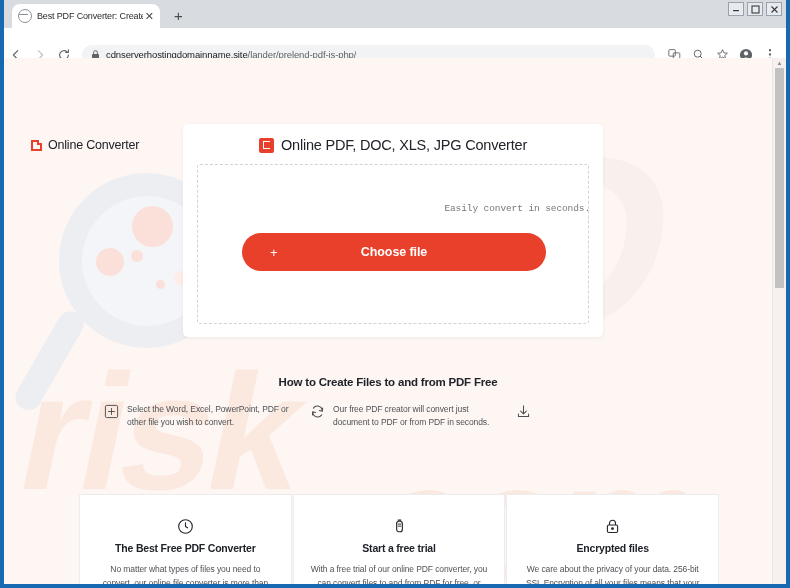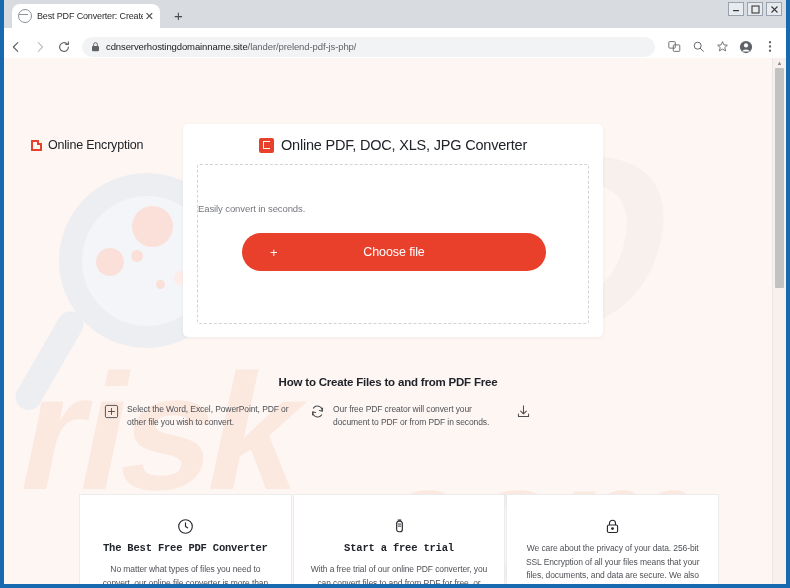--- a/index.html
+++ b/index.html
@@ -105,21 +105,21 @@
     justify-content: center;
     font-size: 8px;
     color: #3a3a3a;
     cursor: pointer;
     box-sizing: border-box;
   }
 
   
   #toolbar {
     position: absolute;
-    left: 0; top: 28px;
+    left: 0; top: 36px;
     width: 782px; height: 38px;
     background: #ffffff;
     display: flex;
     align-items: center;
     border-bottom: 1px solid #dadce0;
     box-sizing: border-box;
   }
   .navbtn {
     width: 24px; height: 24px;
     display: flex;
@@ -334,24 +334,25 @@
     left: 14px; top: 40px;
     width: 392px; height: 160px;
     border: 1px dashed #cfd2d6;
     border-radius: 3px;
     box-sizing: border-box;
   }
   #dz-sub {
     position: absolute;
     left: 0; top: 38px;
     width: 392px;
-    text-align: left;
+    text-align: right;
     font-size: 9.5px;
     color: #74777d;
     letter-spacing: -0.1px;
+    font-family: Liberation Mono, monospace;
   }
   #choose-file-btn {
     position: absolute;
     left: 44px; top: 68px;
     width: 304px; height: 38px;
     background: #e8402a;
     border-radius: 20px;
     border: none;
     display: flex;
     align-items: center;
@@ -363,21 +364,21 @@
     left: 28px;
     color: #ffffff;
     font-size: 13px;
     line-height: 1;
   }
   #cf-label {
     width: 100%;
     text-align: center;
     color: #ffffff;
     font-size: 12.5px;
-    font-weight: normal;
+    font-weight: bold;
     letter-spacing: -0.1px;
   }
 
   
   #howto-title {
     position: absolute;
     left: 0; top: 318px;
     width: 768px;
     text-align: center;
     font-size: 11.5px;
@@ -438,21 +439,20 @@
     justify-content: center;
     color: #23262b;
     margin-bottom: 6px;
   }
   .card-title {
     font-size: 10.5px;
     font-weight: bold;
     color: #20232a;
     margin-bottom: 9px;
     letter-spacing: -0.2px;
-    font-family: Liberation Mono, monospace;
   }
   .card-body {
     font-size: 8.5px;
     line-height: 1.6;
     color: #4f5257;
     letter-spacing: -0.1px;
   }
 
   
   #scrollbar {
@@ -585,21 +585,21 @@
         <div class="bg-dot" id="bg-dot1"></div>
         <div class="bg-dot" id="bg-dot2"></div>
         <div class="bg-dot" id="bg-dot3"></div>
         <div class="bg-dot" id="bg-dot4"></div>
         <div class="bg-dot" id="bg-dot5"></div>
         <div id="watermark-risk">risk</div>
         <div id="watermark-com">com</div>
 
         <div id="brand">
           <span id="brand-mark"></span>
-          <span id="brand-text">Online Encryption</span>
+          <span id="brand-text">Online Converter</span>
         </div>
 
         <div id="hero-card">
           <div id="hero-title-row">
             <span id="hero-logo"></span>
             <span id="hero-title">Online PDF, DOC, XLS, JPG Converter</span>
           </div>
           <div id="dropzone">
             <div id="dz-sub">Easily convert in seconds.</div>
             <div id="choose-file-btn">
@@ -622,21 +622,21 @@
           </div>
           <div class="step">
             <span class="step-icon">
               <svg width="15" height="15" viewBox="0 0 16 16">
                   <path d="M13 7.2 A5.2 5.2 0 0 0 3.6 4.4" fill="none" stroke="#4a4d52" stroke-width="1.1" stroke-linecap="round"></path>
                   <path d="M3 8.8 A5.2 5.2 0 0 0 12.4 11.6" fill="none" stroke="#4a4d52" stroke-width="1.1" stroke-linecap="round"></path>
                   <path d="M13.4 4.2 L13.2 7.6 L10 7" fill="none" stroke="#4a4d52" stroke-width="1.1" stroke-linecap="round" stroke-linejoin="round"></path>
                   <path d="M2.6 11.8 L2.8 8.4 L6 9" fill="none" stroke="#4a4d52" stroke-width="1.1" stroke-linecap="round" stroke-linejoin="round"></path>
                 </svg>
             </span>
-            <span class="step-text">Our free PDF creator will convert your document to PDF or from PDF in seconds.</span>
+            <span class="step-text">Our free PDF creator will convert just document to PDF or from PDF in seconds.</span>
           </div>
           <div class="step">
             <span class="step-icon">
               <svg width="15" height="15" viewBox="0 0 16 16">
                   <path d="M8 2 V10.4 M5 7.6 L8 10.6 L11 7.6" fill="none" stroke="#4a4d52" stroke-width="1.1" stroke-linecap="round" stroke-linejoin="round"></path>
                   <path d="M2.6 10.6 V13.4 H13.4 V10.6" fill="none" stroke="#4a4d52" stroke-width="1.1" stroke-linecap="round" stroke-linejoin="round"></path>
                 </svg>
             </span>
           </div>
         </div>
@@ -664,20 +664,21 @@
             <div class="card-body">With a free trial of our online PDF converter, you can convert files to and from PDF for free, or sign up for one of our memberships for limitless access to our file converter's full suite of tools. You also get unlimited file sizes as well as the ability to upload and convert several files</div>
           </div>
           <div class="card">
             <div class="card-icon">
               <svg width="17" height="17" viewBox="0 0 18 18">
                   <rect x="3.6" y="7.4" width="10.8" height="8" rx="1.6" fill="none" stroke="#23262b" stroke-width="1.2"></rect>
                   <path d="M5.8 7.4 V5.6 A3.2 3.2 0 0 1 12.2 5.6 V7.4" fill="none" stroke="#23262b" stroke-width="1.2"></path>
                   <circle cx="9" cy="11.2" r="1.5" fill="#23262b"></circle>
                 </svg>
             </div>
+            <div class="card-title">Encrypted files</div>
             <div class="card-body">We care about the privacy of your data. 256-bit SSL Encryption of all your files means that your files, documents, and data are secure. We also won't give or share any of your data with other parties.</div>
           </div>
         </div>
 
       </div>
     </div>
 
     <div id="scrollbar">
       <div id="sb-up">▲</div>
       <div id="sb-thumb"></div>

